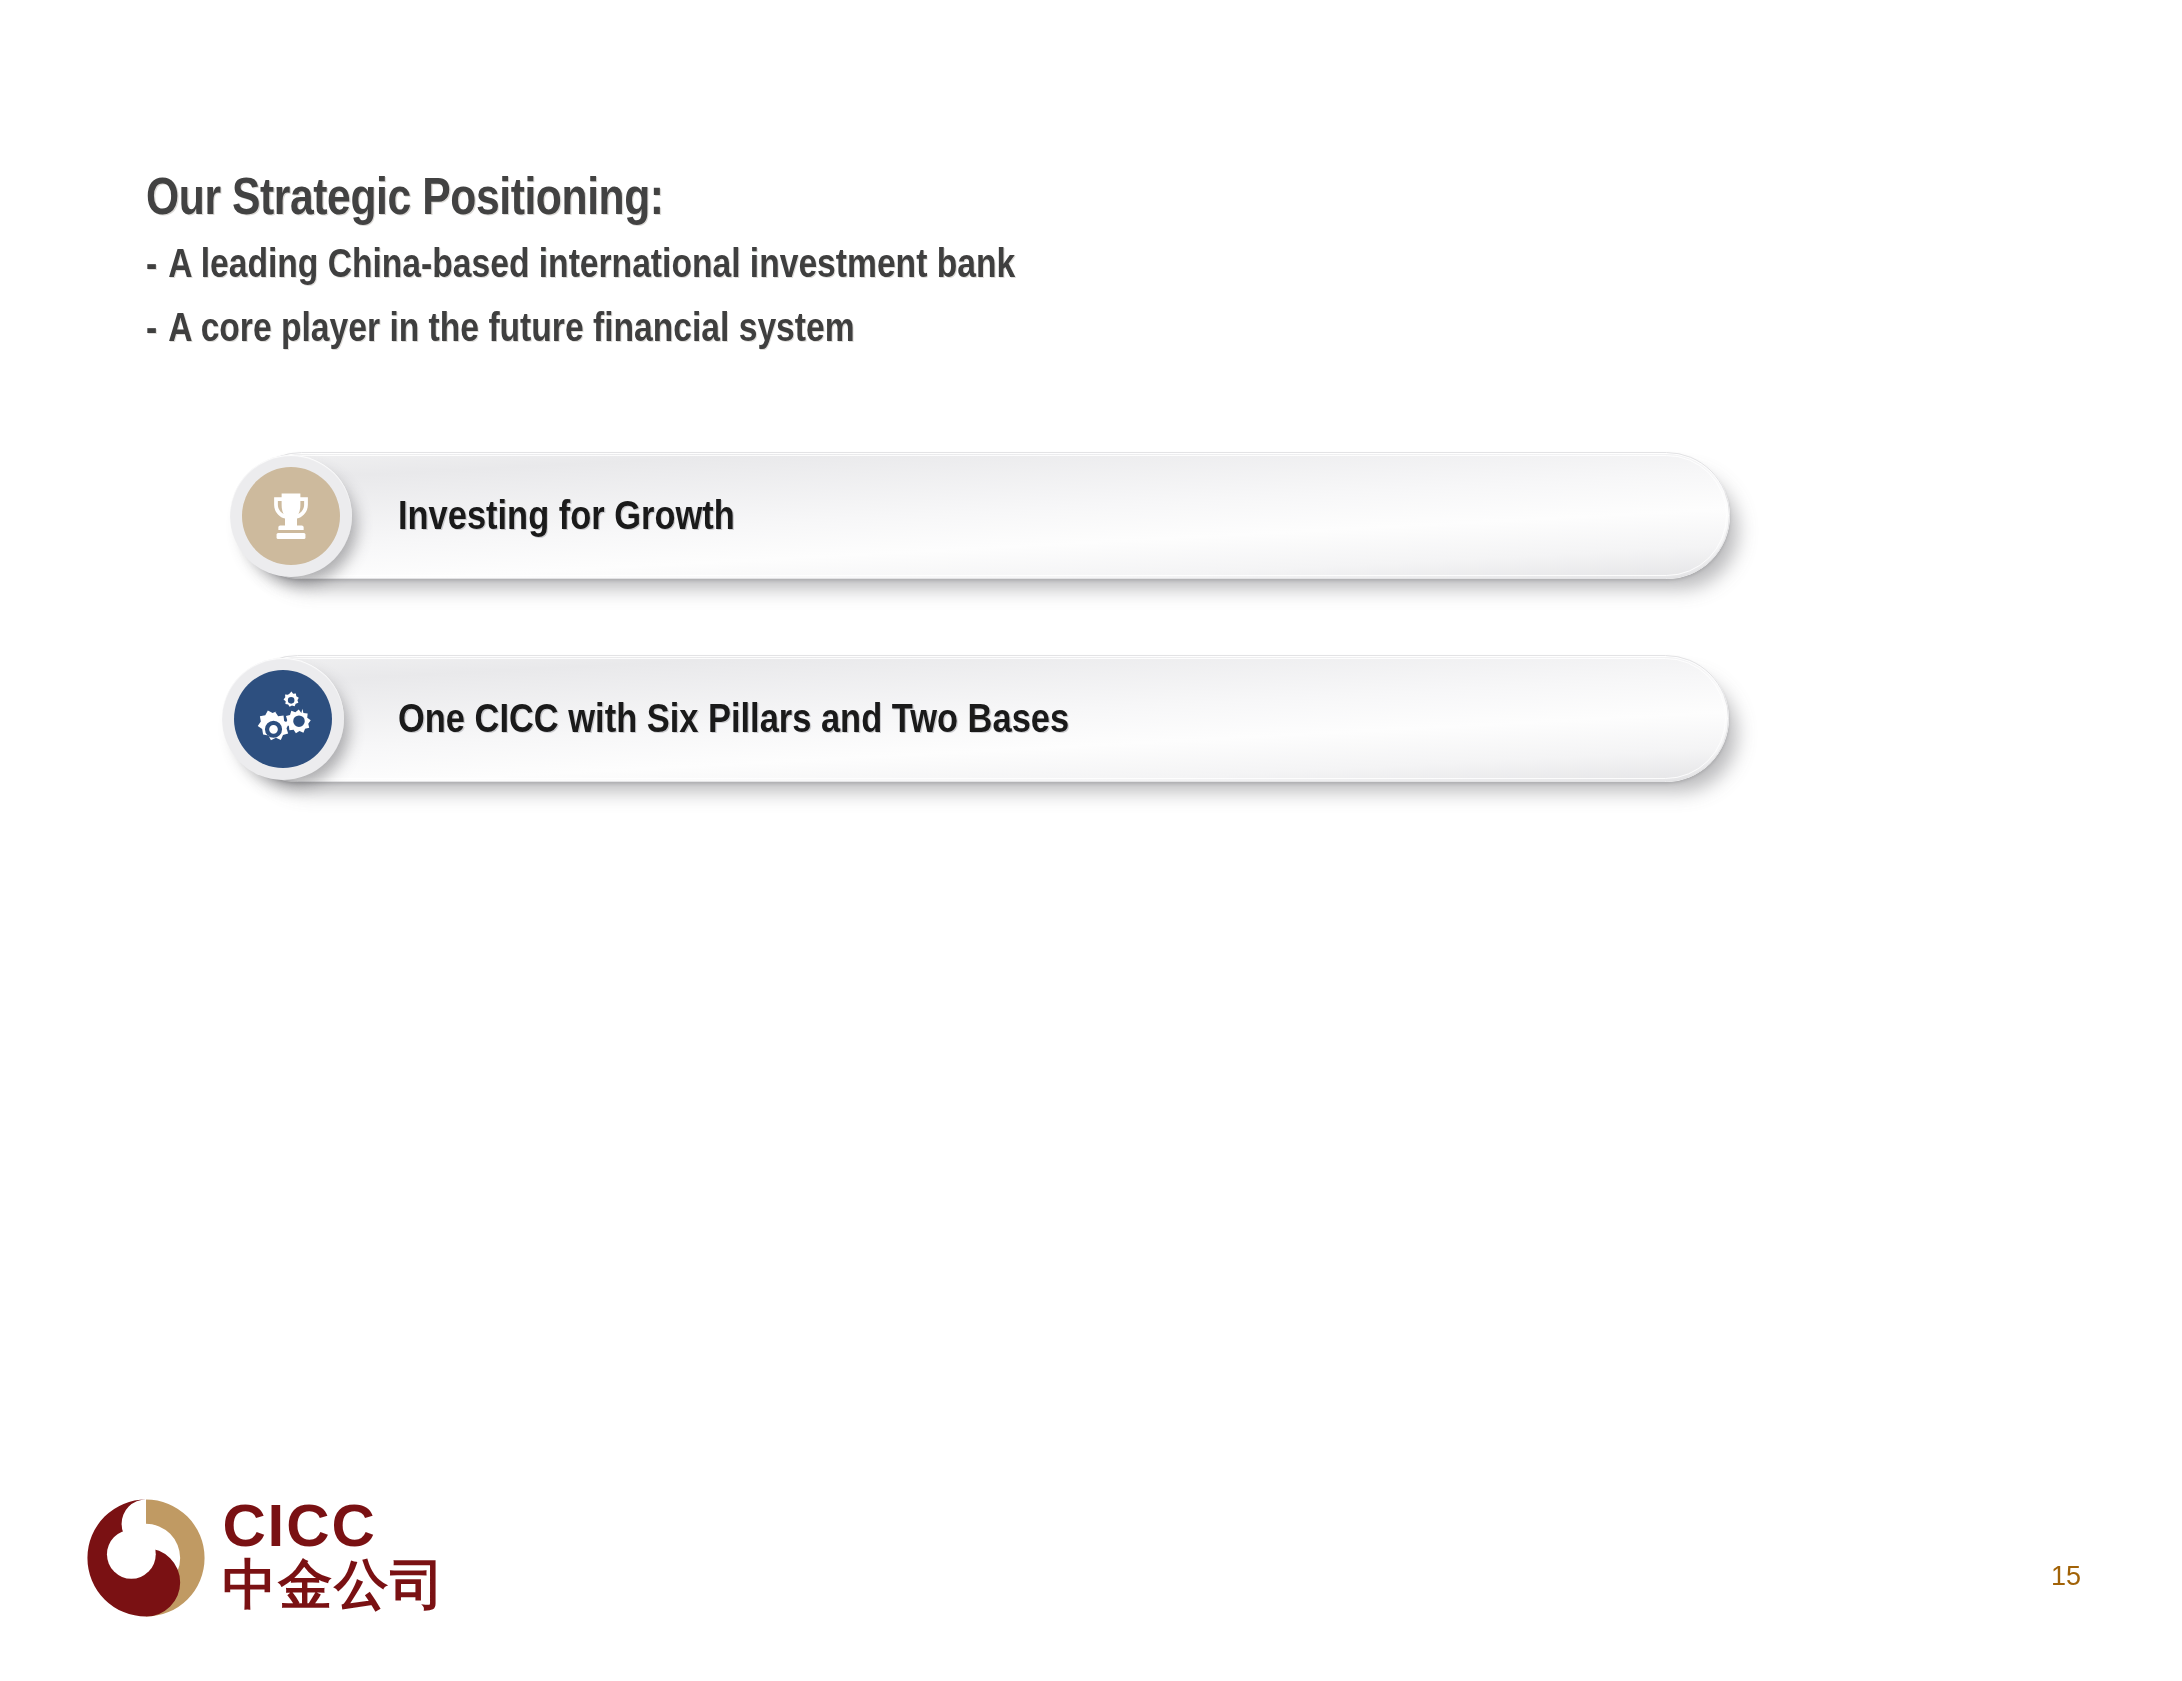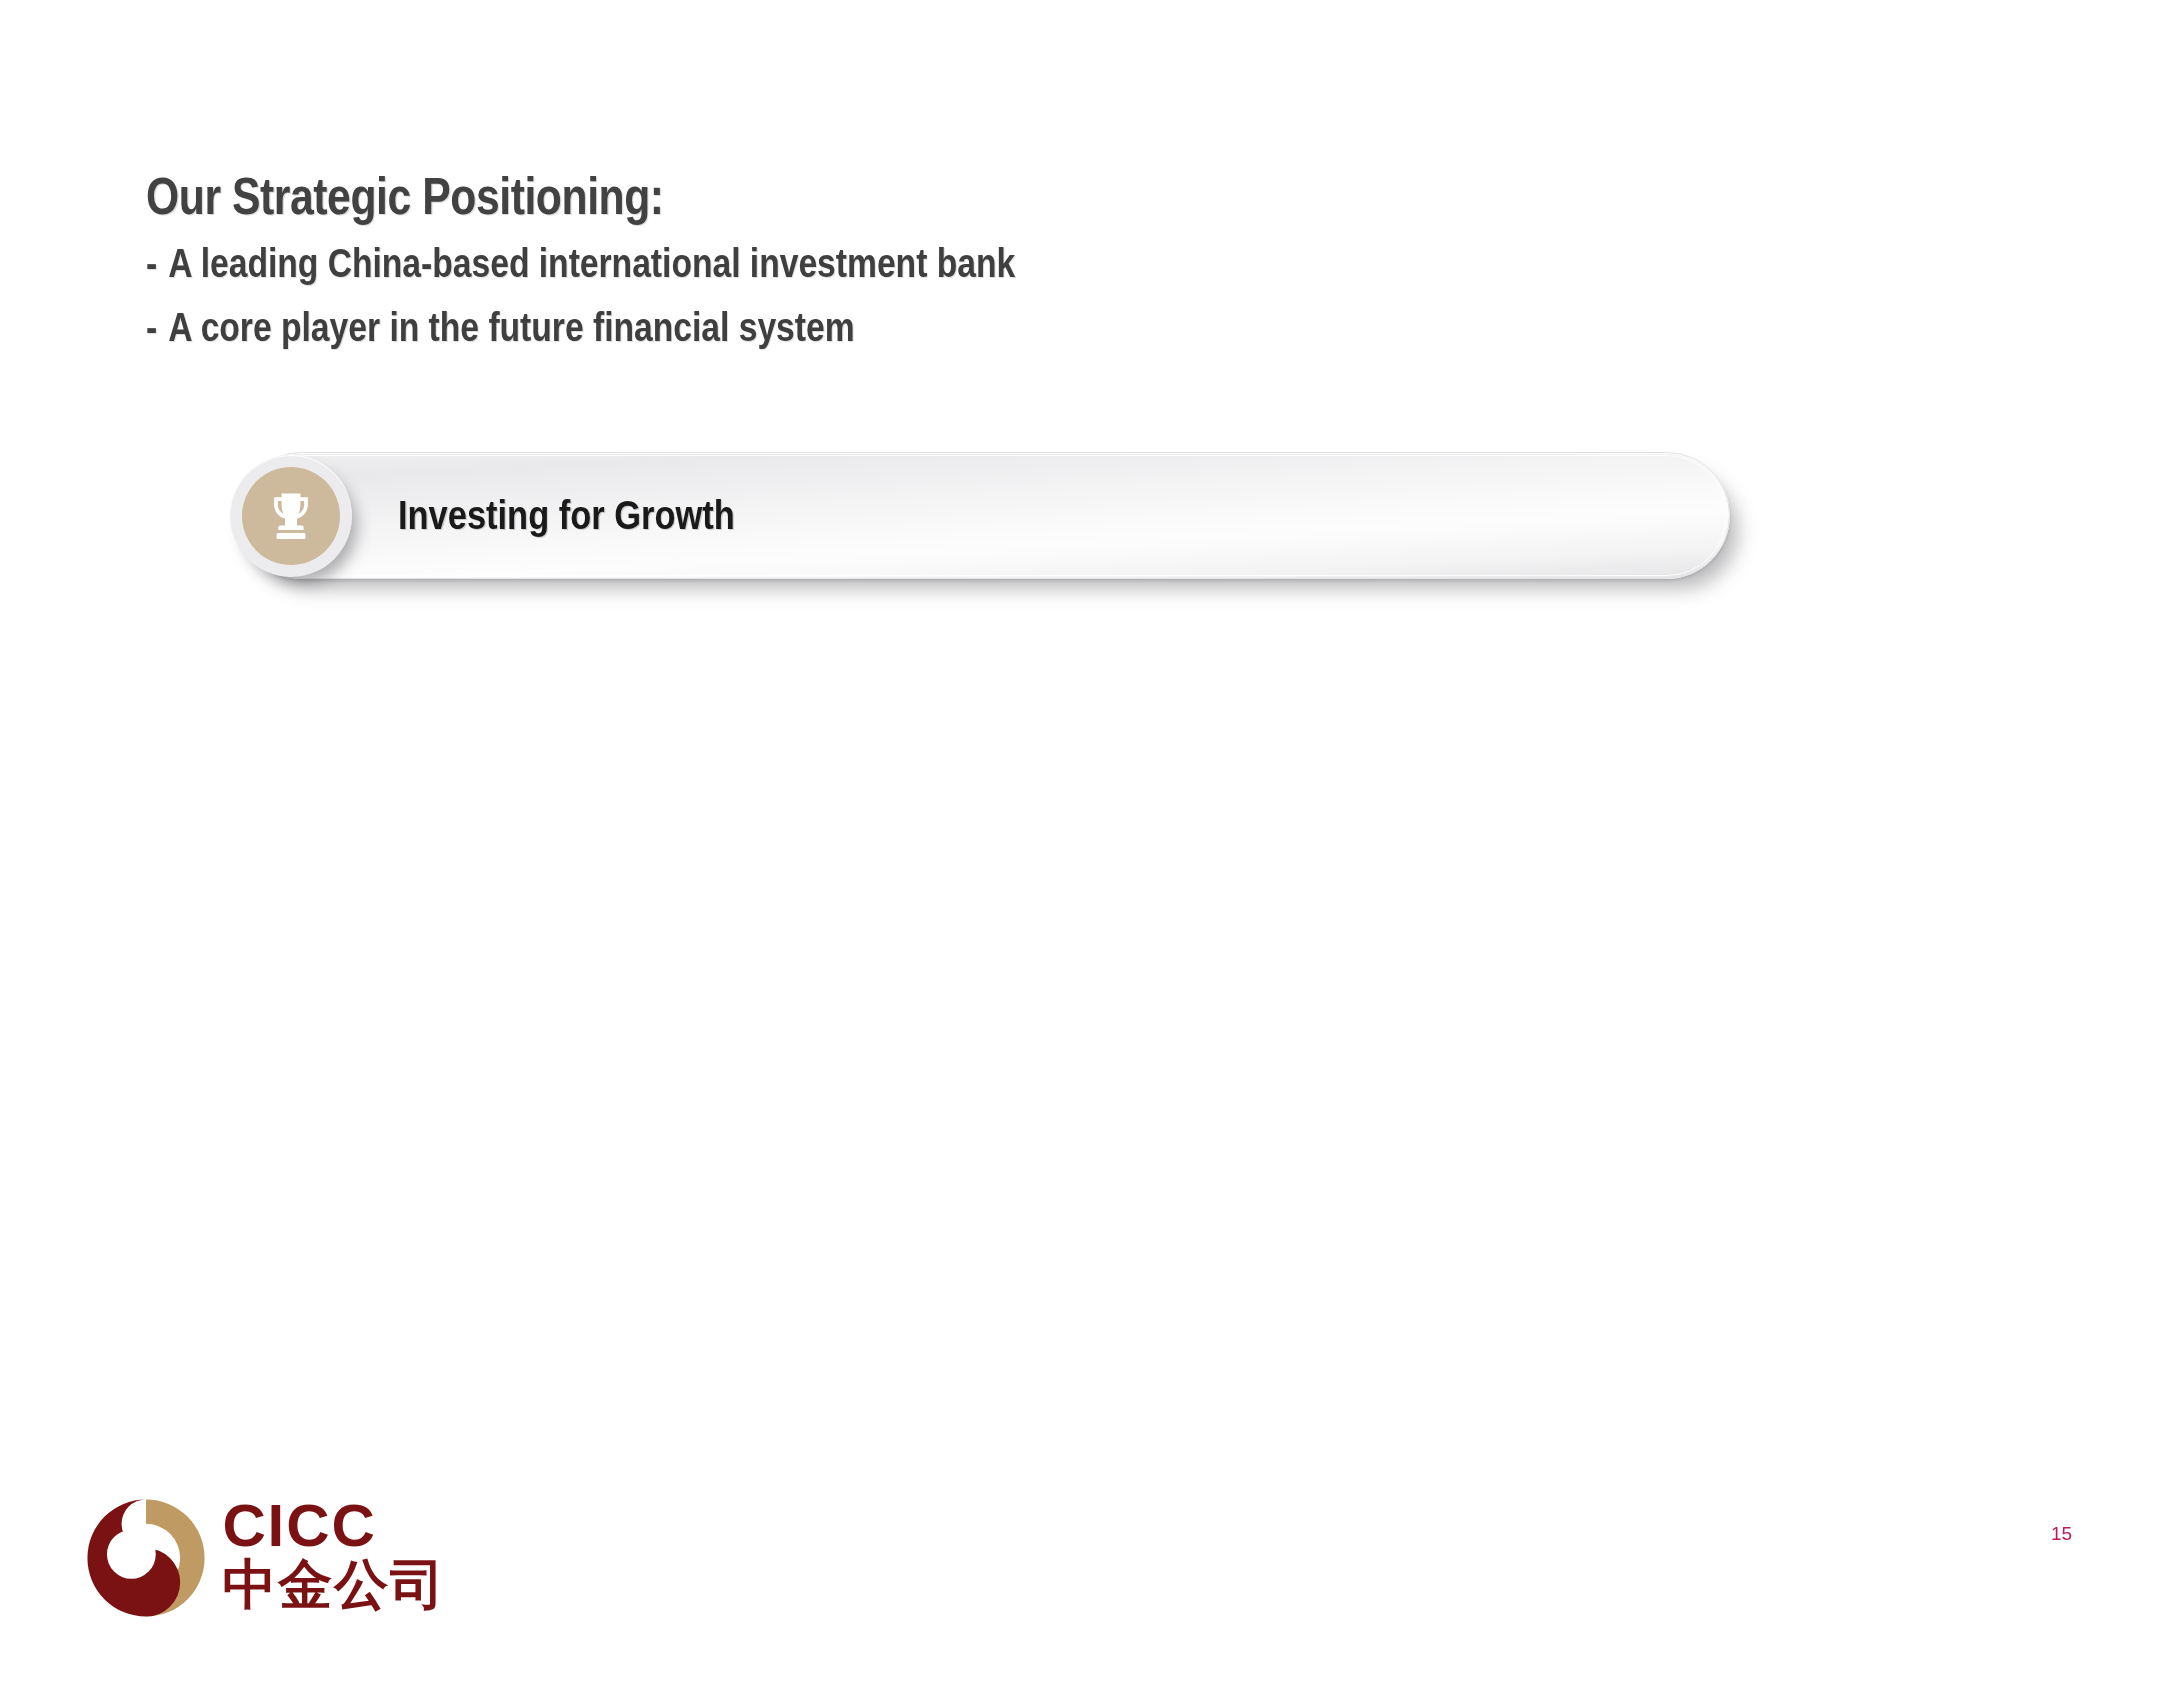--- a/index.html
+++ b/index.html
@@ -109,22 +109,22 @@
     letter-spacing:1.9px;line-height:0.96;
     font-family:"Liberation Sans","DejaVu Sans",sans-serif;
   }
   #logo-cn{
     font-size:54px;font-weight:bold;color:#7a1113;
     letter-spacing:1.9px;line-height:1.05;margin-top:2px;
     font-family:"DejaVu Sans","Liberation Sans",sans-serif;
   }
 
   #page-number{
-    position:absolute;left:2051px;top:1523px;
-    font-size:19px;color:#be185d;
+    position:absolute;left:2051px;top:1561px;
+    font-size:27px;color:#a16207;
     font-family:"Liberation Sans","DejaVu Sans",sans-serif;
   }
 </style>
 </head>
 <body>
 
 <div id="header">
   <div id="slide-title">Our Strategic Positioning:</div>
 
   <div class="subline">
@@ -146,20 +146,38 @@
           <g fill="#ffffff">
             <path d="M22 8h20v4h8v8c0 7.2-5 13.2-11.6 14.7V42h5.1c1.1 0 2 .9 2 2v3H18.5v-3c0-1.1.9-2 2-2h5.1v-7.3C19 33.2 14 27.2 14 20v-8h8V8zm-4 8v4c0 4.3 2.5 8 6.1 9.8C22.6 27.1 22 23.8 22 20v-4h-4zm24 0v4c0 3.8-.6 7.1-2.1 9.8C43.5 28 46 24.3 46 20v-4h-4z"></path>
             <rect x="16.6" y="50" width="30.8" height="6.4" rx="1.6"></rect>
           </g>
         </svg>
       </div>
     </div>
     <div class="pill-label" style="left:160px;top:0;height:127px;display:flex;align-items:center;">Investing for Growth</div>
   </div>
 
+  <div class="pill-row" style="left:234px;top:655px;width:1495px;height:127px;">
+    <div class="pill" style="width:1495px;"></div>
+    <div class="icon-wrap" style="left:-11.6px;top:2.9px;">
+      <div class="icon-disc" id="disc1" style="background: rgb(45, 79, 127);">
+        <svg width="66" height="66" viewBox="0 0 64 64" aria-hidden="true">
+          <g fill="#ffffff">
+
+            <path d="M40.2 5.4l1.6 2.2 2.7-.3.4 2.7 2.4 1.3-1.3 2.4.9 2.6-2.6.9-1 2.5-2.6-.9-2.3 1.4-1.4-2.3-2.7-.4.3-2.7-2.1-1.7 1.7-2.1-.2-2.7 2.7.2 1.5-1.1zm-.3 5.3a3.2 3.2 0 100 6.4 3.2 3.2 0 000-6.4z"></path>
+
+            <path d="M50.8 22.1l1 4 4.1.5-.4 4.1 3.4 2.4-2.4 3.4.9 4-4 1-1.6 3.8-3.8-1.6-3.5 2.2-2.2-3.5-4.1.4-.5-4.1-3.6-2 2-3.6-1.2-3.9 3.9-1.2 1.3-3.9 3.9 1.3 3.3-2.5 2.5 3.3zm-3.3 6.4a5.6 5.6 0 100 11.2 5.6 5.6 0 000-11.2z"></path>
+
+            <path d="M24.4 24.9l2.9 4.4 5.2-.6.6 5.2 4.7 2.4-2.4 4.7 1.6 5-5 1.6-2.1 4.8-4.8-2.1-4.8 2.4-2.4-4.8-5.2-.9-.9-5.2-4.3-3 3-4.3-.9-5.2 5.2-.9 2.5-4.6 4.6 2.5 4.6-2.1zm-1.6 8.8a8.3 8.3 0 100 16.6 8.3 8.3 0 000-16.6zm0 4.1a4.2 4.2 0 110 8.4 4.2 4.2 0 010-8.4z"></path>
+          </g>
+        </svg>
+      </div>
+    </div>
+    <div class="pill-label" style="left:164px;top:0;height:127px;display:flex;align-items:center;">One CICC with Six Pillars and Two Bases</div>
+  </div>
 
 
 
 
 </div>
 
 <div id="logo">
   <svg id="logo-mark" viewBox="0 0 100 100">
 
     <path id="logo-arc" d="M50 2 A48 48 0 0 1 50 98 L50 78 A28 28 0 0 0 50 22 Z" fill="#c09a63"></path>

